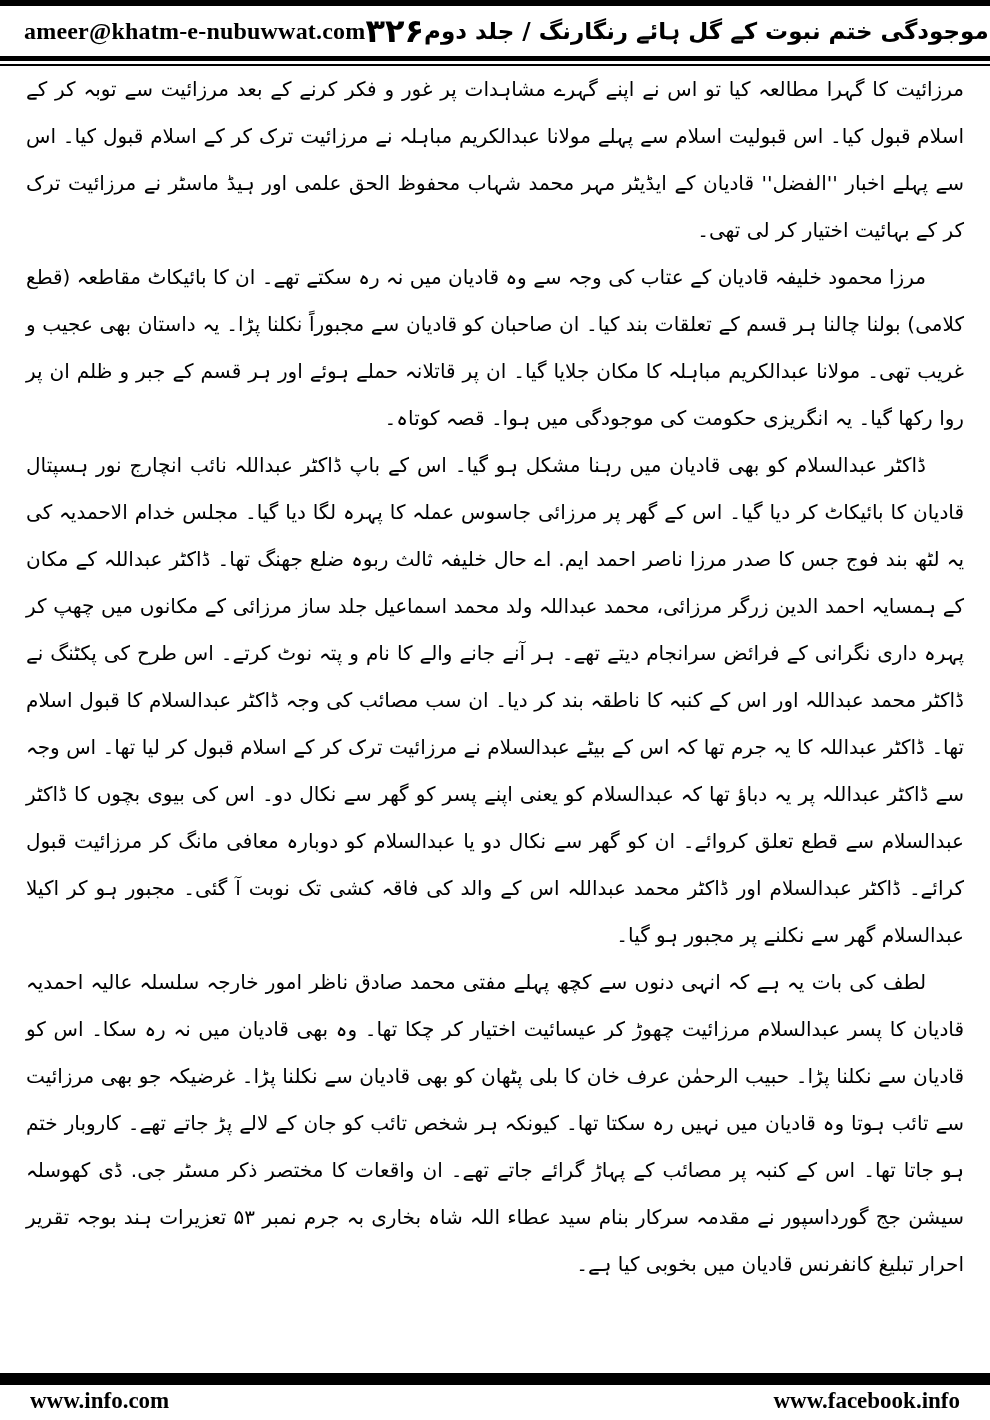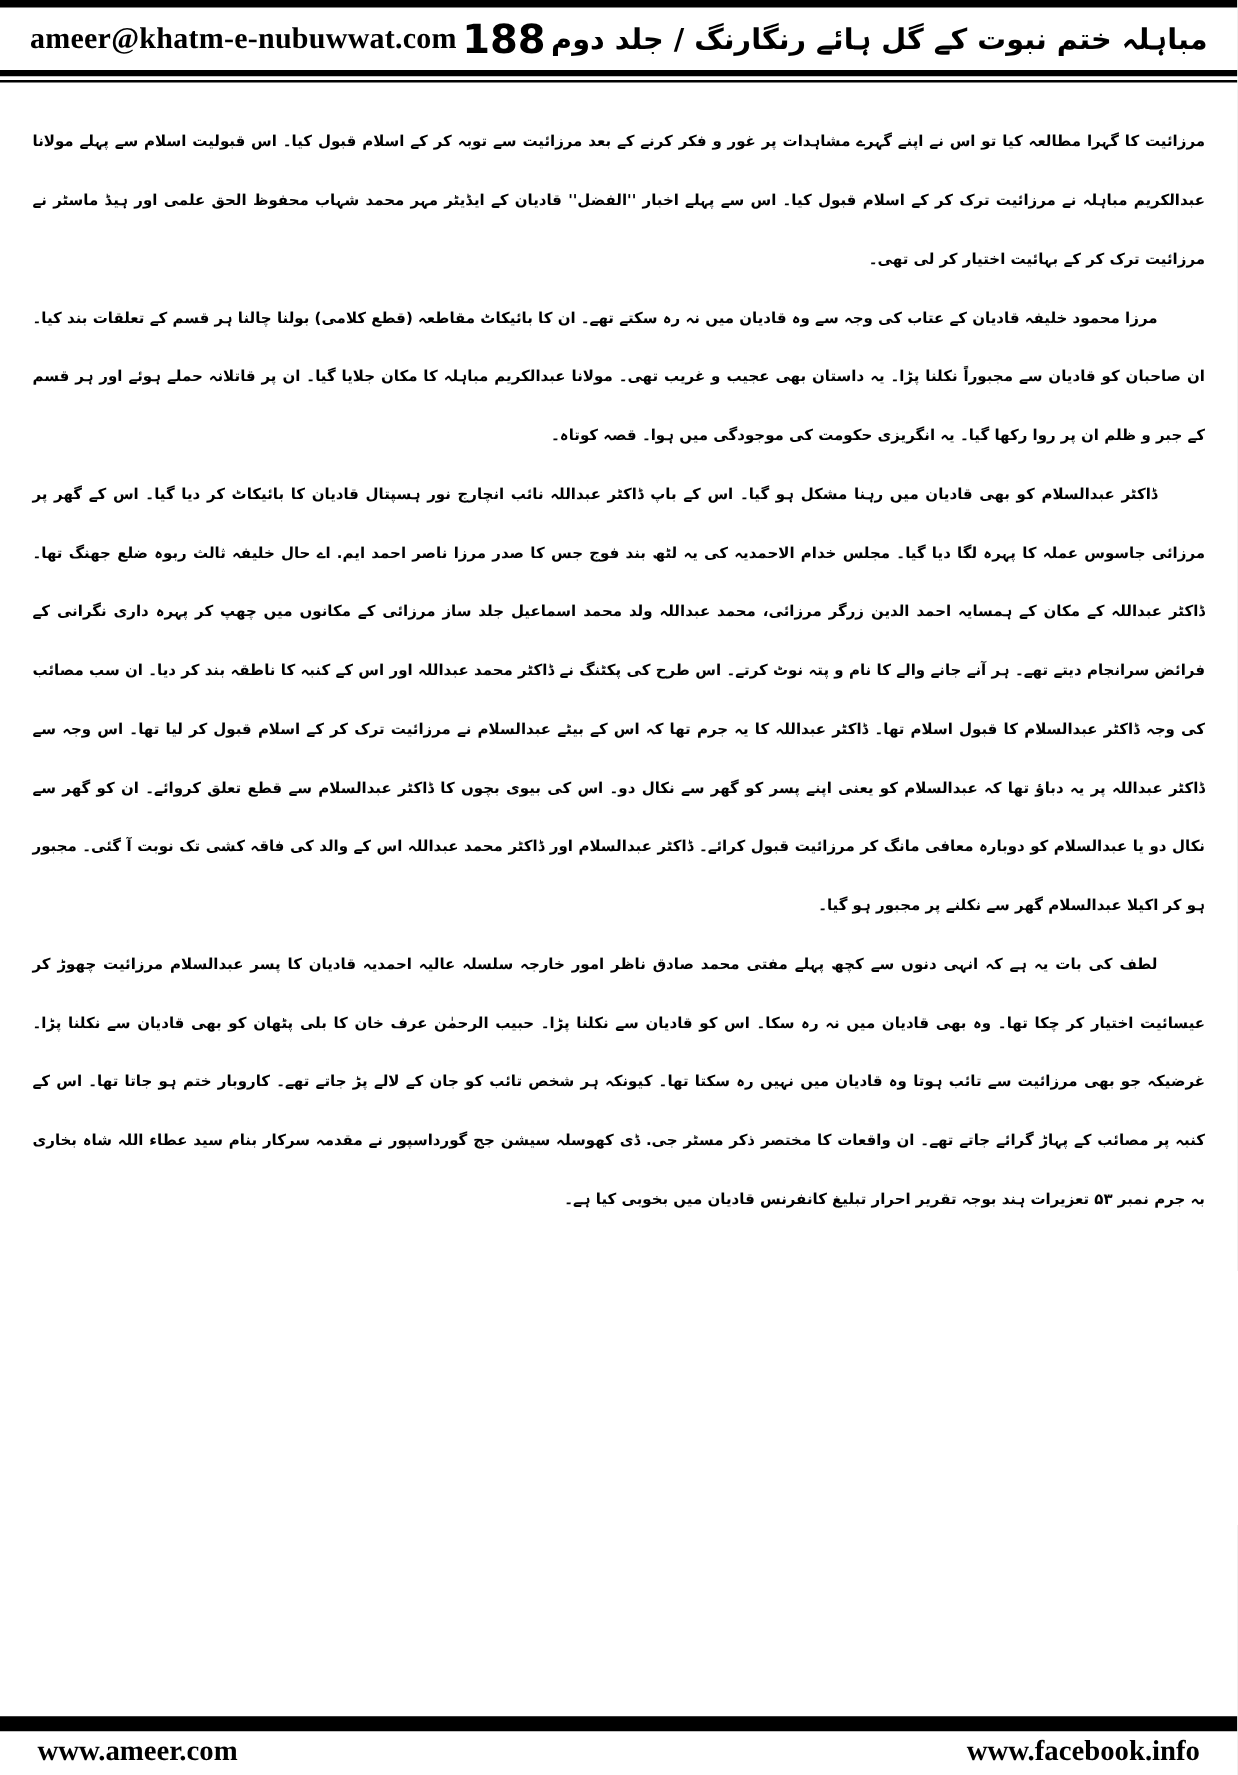--- a/index.html
+++ b/index.html
@@ -23,22 +23,22 @@
   }
   .header-title{
     font-family:"DejaVu Sans",sans-serif;font-weight:bold;font-size:23px;
     direction:rtl;white-space:nowrap;
   }
   .rule-thick{height:5px;background:#000;margin:4px 0 3px 0;flex:0 0 auto;}
   .rule-thin{height:2px;background:#000;flex:0 0 auto;}
   .body{
     flex:1 1 auto;overflow:hidden;
     direction:rtl;text-align:justify;
-    padding:24px 26px 0 26px;
-    font-size:12px;line-height:47px;font-weight:bold;
+    padding:0 26px 0 26px;
+    font-size:20px;line-height:47px;font-weight:normal;
   }
   .body p{margin:0;text-align:justify;}
   .body p.indented{text-indent:38px;}
   .footer-bar{height:12px;background:#000;flex:0 0 auto;}
   .footer{
     flex:0 0 auto;display:flex;align-items:center;justify-content:space-between;
     padding:3px 30px 6px 30px;
     font-family:"Liberation Serif",serif;font-weight:bold;font-size:23px;
   }
   .footer .mid{flex:1;text-align:center;}
@@ -47,35 +47,35 @@
 </style>
 </head>
 <body>
 
 <div class="page">
 
   <div class="top-bar"></div>
 
   <div class="header">
     <span class="header-email">ameer@khatm-e-nubuwwat.com</span>
-    <span class="page-number">188</span>
-    <span class="header-title">مباہلہ ختم نبوت کے گل ہائے رنگارنگ / جلد دوم</span>
+    <span class="page-number">۳۲۶</span>
+    <span class="header-title">موجودگی ختم نبوت کے گل ہائے رنگارنگ / جلد دوم</span>
   </div>
 
   <div class="rule-thick"></div>
   <div class="rule-thin"></div>
 
   <div class="body">
     <p>مرزائیت کا گہرا مطالعہ کیا تو اس نے اپنے گہرے مشاہدات پر غور و فکر کرنے کے بعد مرزائیت سے توبہ کر کے اسلام قبول کیا۔ اس قبولیت اسلام سے پہلے مولانا عبدالکریم مباہلہ نے مرزائیت ترک کر کے اسلام قبول کیا۔ اس سے پہلے اخبار ''الفضل'' قادیان کے ایڈیٹر مہر محمد شہاب محفوظ الحق علمی اور ہیڈ ماسٹر نے مرزائیت ترک کر کے بہائیت اختیار کر لی تھی۔</p>
     <p class="indented">مرزا محمود خلیفہ قادیان کے عتاب کی وجہ سے وہ قادیان میں نہ رہ سکتے تھے۔ ان کا بائیکاٹ مقاطعہ (قطع کلامی) بولنا چالنا ہر قسم کے تعلقات بند کیا۔ ان صاحبان کو قادیان سے مجبوراً نکلنا پڑا۔ یہ داستان بھی عجیب و غریب تھی۔ مولانا عبدالکریم مباہلہ کا مکان جلایا گیا۔ ان پر قاتلانہ حملے ہوئے اور ہر قسم کے جبر و ظلم ان پر روا رکھا گیا۔ یہ انگریزی حکومت کی موجودگی میں ہوا۔ قصہ کوتاہ۔</p>
     <p class="indented">ڈاکٹر عبدالسلام کو بھی قادیان میں رہنا مشکل ہو گیا۔ اس کے باپ ڈاکٹر عبداللہ نائب انچارج نور ہسپتال قادیان کا بائیکاٹ کر دیا گیا۔ اس کے گھر پر مرزائی جاسوس عملہ کا پہرہ لگا دیا گیا۔ مجلس خدام الاحمدیہ کی یہ لٹھ بند فوج جس کا صدر مرزا ناصر احمد ایم. اے حال خلیفہ ثالث ربوہ ضلع جھنگ تھا۔ ڈاکٹر عبداللہ کے مکان کے ہمسایہ احمد الدین زرگر مرزائی، محمد عبداللہ ولد محمد اسماعیل جلد ساز مرزائی کے مکانوں میں چھپ کر پہرہ داری نگرانی کے فرائض سرانجام دیتے تھے۔ ہر آنے جانے والے کا نام و پتہ نوٹ کرتے۔ اس طرح کی پکٹنگ نے ڈاکٹر محمد عبداللہ اور اس کے کنبہ کا ناطقہ بند کر دیا۔ ان سب مصائب کی وجہ ڈاکٹر عبدالسلام کا قبول اسلام تھا۔ ڈاکٹر عبداللہ کا یہ جرم تھا کہ اس کے بیٹے عبدالسلام نے مرزائیت ترک کر کے اسلام قبول کر لیا تھا۔ اس وجہ سے ڈاکٹر عبداللہ پر یہ دباؤ تھا کہ عبدالسلام کو یعنی اپنے پسر کو گھر سے نکال دو۔ اس کی بیوی بچوں کا ڈاکٹر عبدالسلام سے قطع تعلق کروائے۔ ان کو گھر سے نکال دو یا عبدالسلام کو دوبارہ معافی مانگ کر مرزائیت قبول کرائے۔ ڈاکٹر عبدالسلام اور ڈاکٹر محمد عبداللہ اس کے والد کی فاقہ کشی تک نوبت آ گئی۔ مجبور ہو کر اکیلا عبدالسلام گھر سے نکلنے پر مجبور ہو گیا۔</p>
     <p class="indented">لطف کی بات یہ ہے کہ انہی دنوں سے کچھ پہلے مفتی محمد صادق ناظر امور خارجہ سلسلہ عالیہ احمدیہ قادیان کا پسر عبدالسلام مرزائیت چھوڑ کر عیسائیت اختیار کر چکا تھا۔ وہ بھی قادیان میں نہ رہ سکا۔ اس کو قادیان سے نکلنا پڑا۔ حبیب الرحمٰن عرف خان کا بلی پٹھان کو بھی قادیان سے نکلنا پڑا۔ غرضیکہ جو بھی مرزائیت سے تائب ہوتا وہ قادیان میں نہیں رہ سکتا تھا۔ کیونکہ ہر شخص تائب کو جان کے لالے پڑ جاتے تھے۔ کاروبار ختم ہو جاتا تھا۔ اس کے کنبہ پر مصائب کے پہاڑ گرائے جاتے تھے۔ ان واقعات کا مختصر ذکر مسٹر جی. ڈی کھوسلہ سیشن جج گورداسپور نے مقدمہ سرکار بنام سید عطاء اللہ شاہ بخاری بہ جرم نمبر ۵۳ تعزیرات ہند بوجہ تقریر احرار تبلیغ کانفرنس قادیان میں بخوبی کیا ہے۔</p>
 
   </div>
 
   <div class="footer-bar"></div>
 
   <div class="footer">
-    <span class="left">www.ameer.com</span>
+    <span class="left">www.info.com</span>
     <span class="right">www.facebook.info</span>
   </div>
 
 </div>
 
 </body></html>

